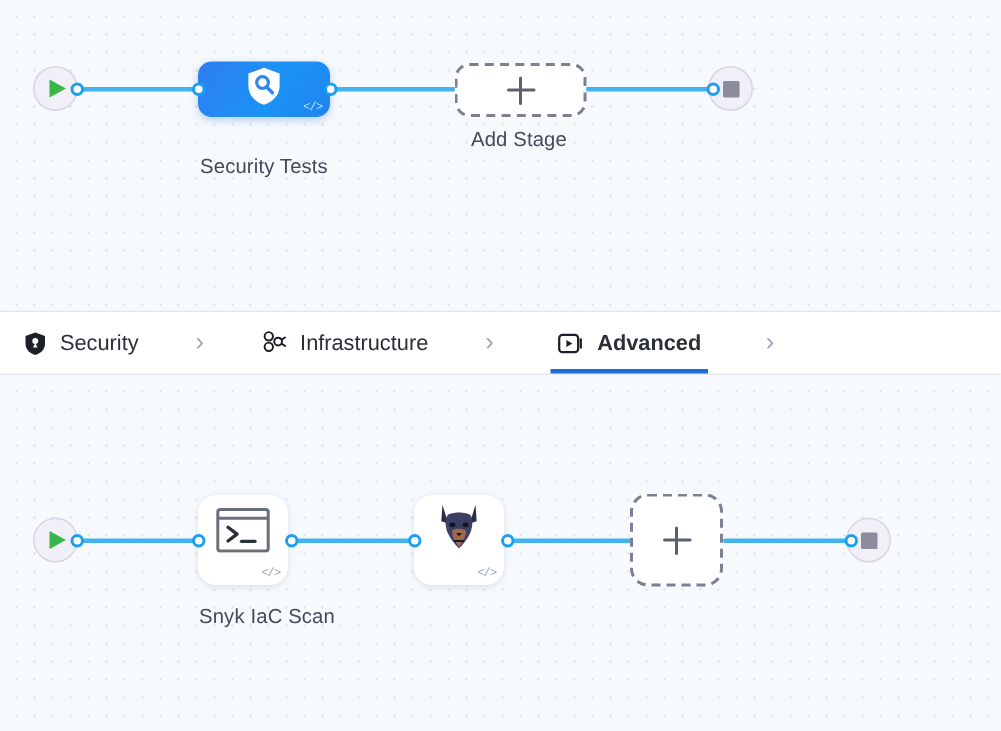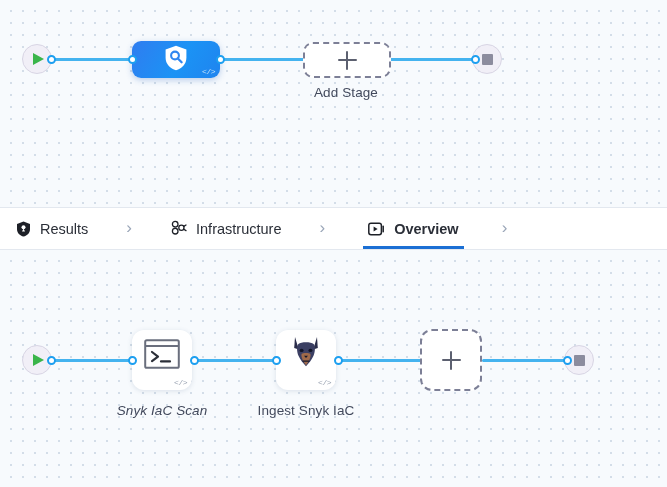--- a/index.html
+++ b/index.html
@@ -227,20 +227,21 @@
     <span class="stage-icon">
       <svg width="26" height="27" viewBox="0 0 26 27">
         <path d="M13 1.2 L23.4 5.0 V13.2 C23.4 19.6 18.8 24.0 13 25.8 C7.2 24.0 2.6 19.6 2.6 13.2 V5.0 Z" fill="#ffffff"></path>
         <circle cx="12.0" cy="11.0" r="3.9" fill="none" stroke="#2f86f0" stroke-width="2.1"></circle>
         <line x1="14.6" y1="13.8" x2="18.6" y2="17.8" stroke="#2f86f0" stroke-width="2.3" stroke-linecap="round"></line>
       </svg>
     </span>
     <span class="code-badge">&lt;/&gt;</span>
   </div>
   <div class="port" style="left:216px; top:55px;"></div>
+  <div class="node-label" style="left:96px; top:102px; width:160px;">Security Tests</div>
 
   <div class="add-box" id="add-stage-box" style="left:303px; top:42px;">
     <span class="plus-glyph"></span>
   </div>
   <div class="node-label" style="left:266px; top:84px; width:160px;">Add Stage</div>
 
   <div class="port" style="left:471px; top:55px;"></div>
   <div class="terminal" style="left:472px; top:44px;">
     <div class="stop-sq"></div>
   </div>
@@ -249,21 +250,21 @@
 <div id="tabbar">
 
   <div class="tab" style="margin-left:16px;">
     <span class="tab-ico">
       <svg width="15" height="16" viewBox="0 0 15 16">
         <path d="M7.5 0.6 L14 3.0 V8.0 C14 12.0 11.2 14.6 7.5 15.6 C3.8 14.6 1 12.0 1 8.0 V3.0 Z" fill="#1d2027"></path>
         <circle cx="7.5" cy="6.3" r="2.0" fill="#ffffff"></circle>
         <path d="M7.5 7.6 L9.0 10.6 H6.0 Z" fill="#ffffff"></path>
       </svg>
     </span>
-    <span>Results</span>
+    <span>Security</span>
   </div>
 
   <span class="tab-sep" style="margin:0 0 2px 38px;">›</span>
 
   <div class="tab" style="margin-left:38px;text-align:center;">
     <span class="tab-ico">
       <svg width="17" height="17" viewBox="0 0 17 17">
         <circle cx="5.2" cy="4.2" r="2.8" fill="none" stroke="#1d2027" stroke-width="1.3"></circle>
         <circle cx="5.2" cy="11.2" r="2.8" fill="none" stroke="#1d2027" stroke-width="1.3"></circle>
         <circle cx="11.4" cy="7.7" r="2.6" fill="none" stroke="#1d2027" stroke-width="1.3"></circle>
@@ -276,21 +277,21 @@
   <span class="tab-sep" style="margin:0 0 2px 38px;">›</span>
 
   <div class="tab active" style="margin-left:38px; padding:0 5px;">
     <span class="tab-ico">
       <svg width="17" height="16" viewBox="0 0 17 16">
         <rect x="0.8" y="2.2" width="12.6" height="11.6" rx="2.2" fill="none" stroke="#1d2027" stroke-width="1.5"></rect>
         <path d="M5.6 5.6 L9.6 8.0 L5.6 10.4 Z" fill="#1d2027"></path>
         <path d="M15.2 5.2 V10.8" stroke="#1d2027" stroke-width="1.5" stroke-linecap="round"></path>
       </svg>
     </span>
-    <span>Overview</span>
+    <span>Advanced</span>
   </div>
 
   <span class="tab-sep" style="margin:0 0 2px 38px;">›</span>
 
 </div>
 
 <div class="canvas" id="step-canvas">
 
   <div class="link" style="left:46px; top:109px; width:88px;"></div>
   <div class="link" style="left:194px; top:109px; width:86px;"></div>
@@ -308,21 +309,21 @@
       <svg width="36" height="30" viewBox="0 0 36 30">
         <rect x="1.2" y="1.2" width="33.6" height="27.6" rx="1.6" fill="#ffffff" stroke="#6a6f7d" stroke-width="2"></rect>
         <path d="M1.2 7.0 H34.8" stroke="#6a6f7d" stroke-width="2"></path>
         <path d="M8.0 13.0 L14.0 17.6 L8.0 22.2" fill="none" stroke="#2b2f38" stroke-width="2.2" stroke-linecap="round" stroke-linejoin="round"></path>
         <path d="M17.0 22.4 H26.0" stroke="#2b2f38" stroke-width="2.2" stroke-linecap="round"></path>
       </svg>
     </span>
     <span class="code-badge">&lt;/&gt;</span>
   </div>
   <div class="port" style="left:190px; top:106px;"></div>
-  <div class="node-label" style="left:86px; top:152px; width:152px;font-style:italic;">Snyk IaC Scan</div>
+  <div class="node-label" style="left:102px; top:152px; width:152px;">Snyk IaC Scan</div>
 
   <div class="port" style="left:272px; top:106px;"></div>
   <div class="step-node" style="left:276px; top:80px;">
     <span class="step-icon">
       <svg width="32" height="36" viewBox="0 0 32 36">
         <path d="M5.0 1.0 L8.8 13.5 L4.2 12.0 Z" fill="#2a2d4a"></path>
         <path d="M27.0 1.0 L23.2 13.5 L27.8 12.0 Z" fill="#2a2d4a"></path>
         <path d="M8.4 8.0 C11.0 5.6 21.0 5.6 23.6 8.0 C25.6 10.0 25.2 16.0 23.4 20.0
                  C21.6 24.0 19.0 27.0 16.0 30.2 C13.0 27.0 10.4 24.0 8.6 20.0
                  C6.8 16.0 6.4 10.0 8.4 8.0 Z" fill="#3b3f63"></path>
@@ -331,21 +332,20 @@
         <ellipse cx="11.6" cy="14.4" rx="2.0" ry="1.6" fill="#111326"></ellipse>
         <ellipse cx="20.4" cy="14.4" rx="2.0" ry="1.6" fill="#111326"></ellipse>
         <path d="M16.0 22.0 L14.0 19.8 H18.0 Z" fill="#15182b"></path>
         <path d="M13.2 25.2 H18.8" stroke="#15182b" stroke-width="1.3" stroke-linecap="round"></path>
       </svg>
     </span>
     <span class="code-badge">&lt;/&gt;</span>
   </div>
   <div class="port" style="left:334px; top:106px;"></div>
   <div class="node-label" style="left:230px; top:152px; width:152px;">
-    <div>Ingest Snyk IaC</div>
   </div>
 
   <div class="add-box" id="add-step-box" style="left:420px; top:79px;">
     <span class="plus-glyph"></span>
   </div>
 
   <div class="port" style="left:563px; top:106px;"></div>
   <div class="terminal" style="left:564px; top:95px;">
     <div class="stop-sq"></div>
   </div>

